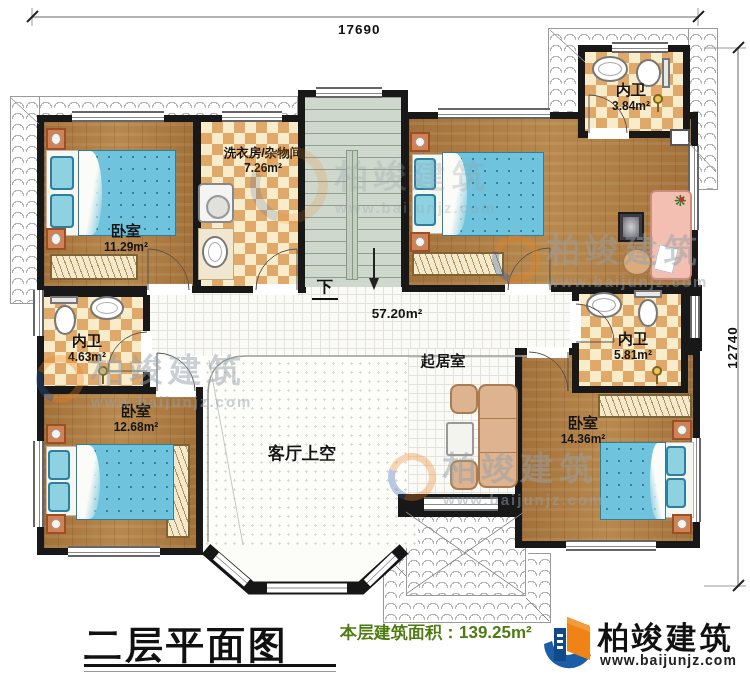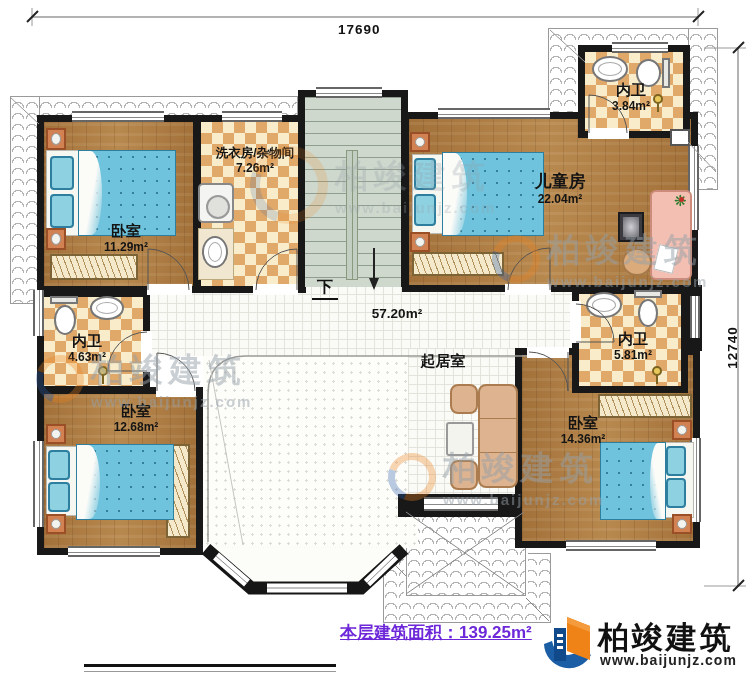--- a/index.html
+++ b/index.html
@@ -67,21 +67,21 @@
   .wm{position:absolute;z-index:40;display:flex;align-items:center;gap:7px;opacity:.5;}
   .wm .ic{width:34px;height:34px;border:7px solid rgba(235,130,30,.65);border-left-color:rgba(45,95,170,.65);border-radius:50%;transform:rotate(-25deg);}
   .wm .nm{font-weight:900;font-size:33px;letter-spacing:6px;color:#96a0a8;white-space:nowrap;}
   .wm .url{font-weight:bold;font-size:15px;letter-spacing:2px;color:#96a0a8;white-space:nowrap;text-align:center;}
   .wm.faint{opacity:.28;}
   .wm.faint .ic{width:58px;height:58px;border-width:10px;}
   
   .tb-title{position:absolute;left:84px;top:620px;font-size:38px;font-weight:bold;letter-spacing:3px;color:#111;z-index:50;}
   .tb-underline{position:absolute;left:84px;top:664px;width:252px;height:4px;border-top:3px solid #111;border-bottom:1px solid #999;z-index:50;box-sizing:content-box;}
   .tb-scale{position:absolute;left:268px;top:630px;font-size:29px;font-weight:600;color:#111;z-index:50;}
-  .tb-info1{position:absolute;left:340px;top:621px;font-size:17px;font-weight:600;color:#6d28d9;z-index:50;text-decoration:underline;}
+  .tb-info1{position:absolute;left:340px;top:621px;font-size:17px;font-weight:600;color:#4d7c0f;z-index:50;}
   .tb-info2{position:absolute;left:342px;top:650px;font-size:17px;font-weight:600;color:#111;z-index:50;}
   .brand-name{position:absolute;left:598px;top:617px;font-size:31px;font-weight:900;letter-spacing:3px;color:#111;z-index:50;white-space:nowrap;}
   .brand-url{position:absolute;left:600px;top:652px;font-size:14px;font-weight:bold;letter-spacing:1px;color:#222;z-index:50;}
   .brand-ic{position:absolute;left:540px;top:614px;z-index:50;}
 </style>
 </head>
 <body>
 
 <div id="canvas">
 
@@ -232,27 +232,23 @@
     <rect x="156" y="386" width="40" height="11" fill="#ffffff"></rect>
     <path d="M157,391 L157,353 A38,38 0 0 1 195,391" fill="none" stroke="#555" stroke-width="1"></path>
     <line x1="374" y1="248" x2="374" y2="280" stroke="#222" stroke-width="2"></line>
     <polygon points="369,278 379,278 374,290" fill="#222"></polygon>
   </svg>
 
   <div class="rlabel" style="left:88px;top:222px;width:76px;">
     <div class="rname">卧室</div>
     <div class="rarea">11.29m²</div>
   </div>
-  <div class="rlabel" style="left:204px;top:146px;width:102px;">
+  <div class="rlabel" style="left:212px;top:146px;width:102px;">
     <div class="rname small">洗衣房/杂物间</div>
     <div class="rarea">7.26m²</div>
-  </div>
-  <div class="rlabel" style="left:512px;top:172px;width:96px;">
-    <div class="rname big">儿童房</div>
-    <div class="rarea">22.04m²</div>
   </div>
   <div class="rlabel" style="left:600px;top:81px;width:62px;">
     <div class="rname">内卫</div>
     <div class="rarea">3.84m²</div>
   </div>
   <div class="rlabel" style="left:56px;top:332px;width:62px;">
     <div class="rname">内卫</div>
     <div class="rarea">4.63m²</div>
   </div>
   <div class="rlabel" style="left:602px;top:330px;width:62px;">
@@ -262,20 +258,23 @@
   <div class="rlabel" style="left:98px;top:402px;width:76px;">
     <div class="rname">卧室</div>
     <div class="rarea">12.68m²</div>
   </div>
   <div class="rlabel" style="left:545px;top:414px;width:76px;">
     <div class="rname">卧室</div>
     <div class="rarea">14.36m²</div>
   </div>
   <div class="rlabel" style="left:352px;top:306px;width:90px;">
     <div class="rarea" style="font-size:13.5px;">57.20m²</div>
+  </div>
+  <div class="rlabel" style="left:248px;top:444px;width:108px;">
+    <div class="rname big">客厅上空</div>
   </div>
   <div class="rlabel" style="left:408px;top:352px;width:70px;">
     <div class="rname">起居室</div>
   </div>
   <div class="downlbl" style="left:312px;top:277px;">下</div>
 
   <div class="dimlabel" style="left:338px;top:22px;">17690</div>
   <div class="dimlabel" style="left:700px;top:340px;width:64px;transform:rotate(-90deg);transform-origin:center;text-align:center;">12740</div>
 
   <div class="wm" style="left:36px;top:348px;">
@@ -300,20 +299,21 @@
       </div>
   </div>
   <div class="wm faint" style="left:250px;top:146px;">
     <div class="ic"></div>
     <div class="txt">
         <div class="nm">柏竣建筑</div>
       <div class="url">www.baijunjz.com</div>
       </div>
   </div>
 
+  <div class="tb-title">二层平面图</div>
   <div class="tb-underline"></div>
   <div class="tb-info1">
     <span>本层建筑面积：</span><span>139.25m²</span>
   </div>
   <div class="brand-ic">
     <svg width="54" height="58" viewBox="0 0 54 58">
       <path d="M4,30 A25,25 0 0 0 51,41 L41,34 A16,16 0 0 1 12,27 Z" fill="#1b5ea6"></path>
       <polygon points="27,3 50,12 50,46 27,37" fill="#ef8318"></polygon>
       <polygon points="27,3 50,12 50,18 27,9" fill="#f49b3d"></polygon>
       <rect x="14" y="14" width="12" height="33" fill="#114a8b"></rect>

